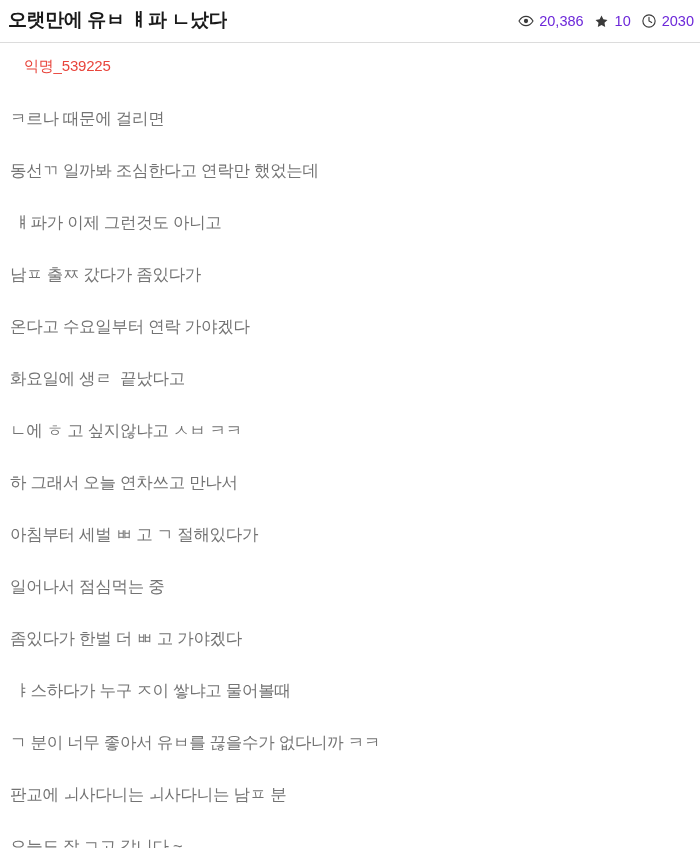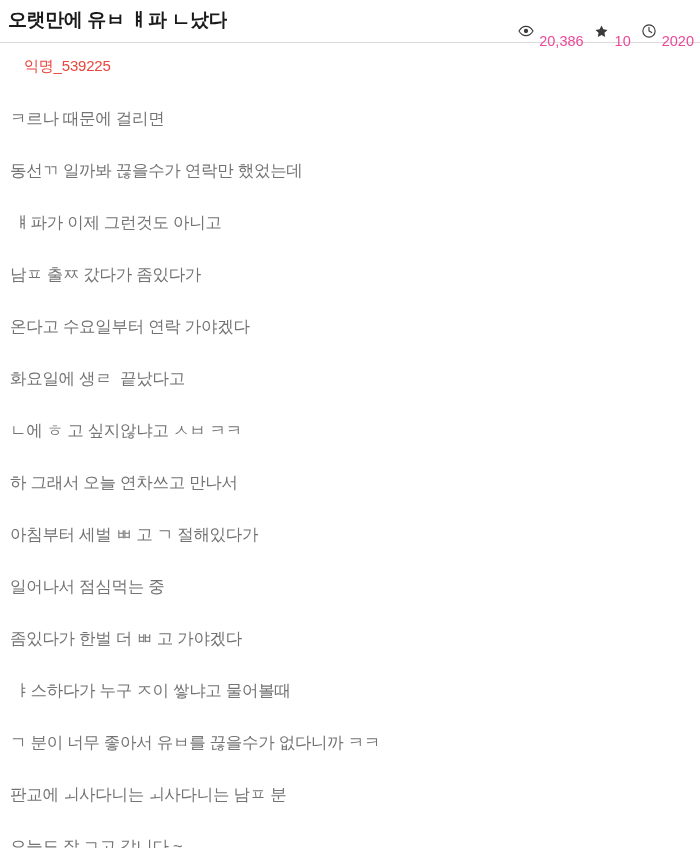--- a/index.html
+++ b/index.html
@@ -56,21 +56,21 @@
   }
   .meta-item .ico {
     display: inline-flex;
     align-items: center;
     justify-content: center;
     width: 16px;
     height: 16px;
     color: #3a3a3a;
   }
   .meta-item .ico svg { display: block; }
-  .meta-val { color: #ec4899; margin-top: 20px; }
+  .meta-val { color: #6d28d9; }
   .star-ico { color: #2b2b2b; font-size: 14px; line-height: 1; }
 
   .divider {
     height: 1px;
     background: #dcdcdc;
     margin: 4px 0 0 0;
   }
 
   
   .author-row {
@@ -122,34 +122,34 @@
         <span class="meta-val">10</span>
       </div>
 
       <div class="meta-item">
         <span class="ico">
           <svg width="16" height="16" viewBox="0 0 24 24" fill="none" stroke="currentColor" stroke-width="1.7">
             <circle cx="12" cy="12" r="9.2"></circle>
             <path d="M12 6.6V12l4 2.3" stroke-linecap="round"></path>
           </svg>
         </span>
-        <span class="meta-val">2020</span>
+        <span class="meta-val">2030</span>
       </div>
     </div>
   </div>
 
   <div class="divider"></div>
 
   <div class="author-row">
     <span class="author">익명_539225</span>
   </div>
 
   <div class="content">
     <div class="line">ㅋ르나 때문에 걸리면</div>
-    <div class="line">동선ㄲ 일까봐 끊을수가 연락만 했었는데</div>
+    <div class="line">동선ㄲ 일까봐 조심한다고 연락만 했었는데</div>
     <div class="line"> ㅒ파가 이제 그런것도 아니고</div>
     <div class="line">남ㅍ 출ㅉ 갔다가 좀있다가</div>
     <div class="line">온다고 수요일부터 연락 가야겠다</div>
     <div class="line">화요일에 생ㄹ  끝났다고</div>
     <div class="line">ㄴ에 ㅎ 고 싶지않냐고 ㅅㅂ ㅋㅋ</div>
     <div class="line">하 그래서 오늘 연차쓰고 만나서</div>
     <div class="line">아침부터 세벌 ㅃ 고 ㄱ 절해있다가</div>
     <div class="line">일어나서 점심먹는 중</div>
     <div class="line">좀있다가 한벌 더 ㅃ 고 가야겠다</div>
     <div class="line"> ㅑ스하다가 누구 ㅈ이 쌓냐고 물어볼때</div>

